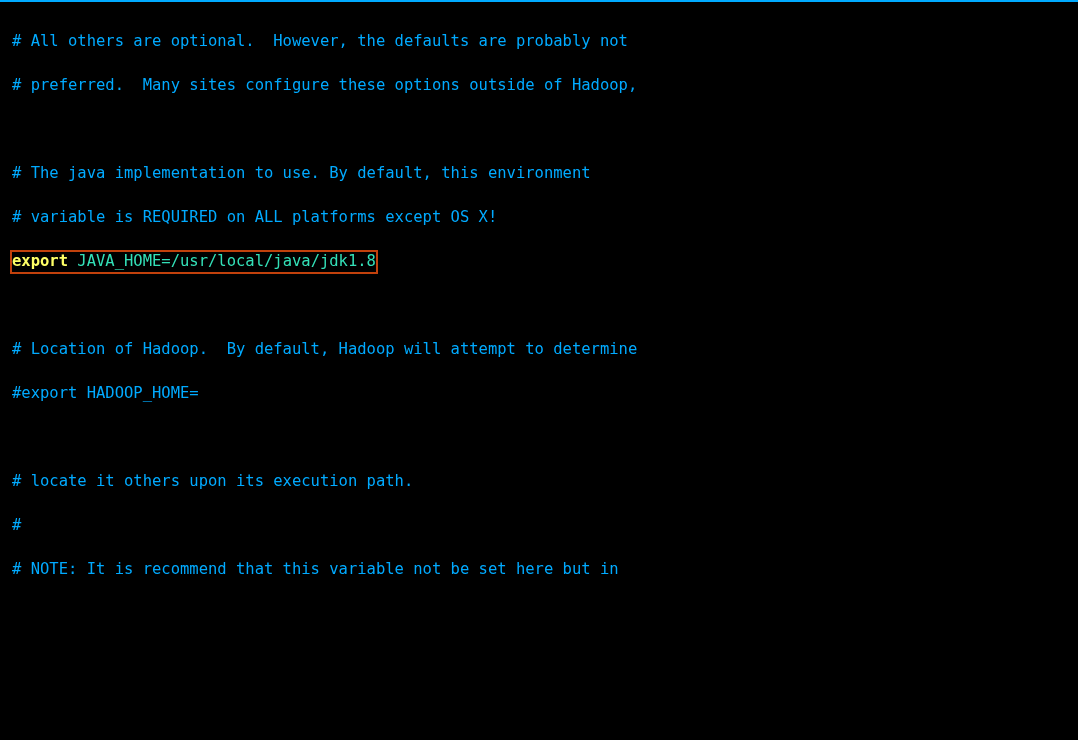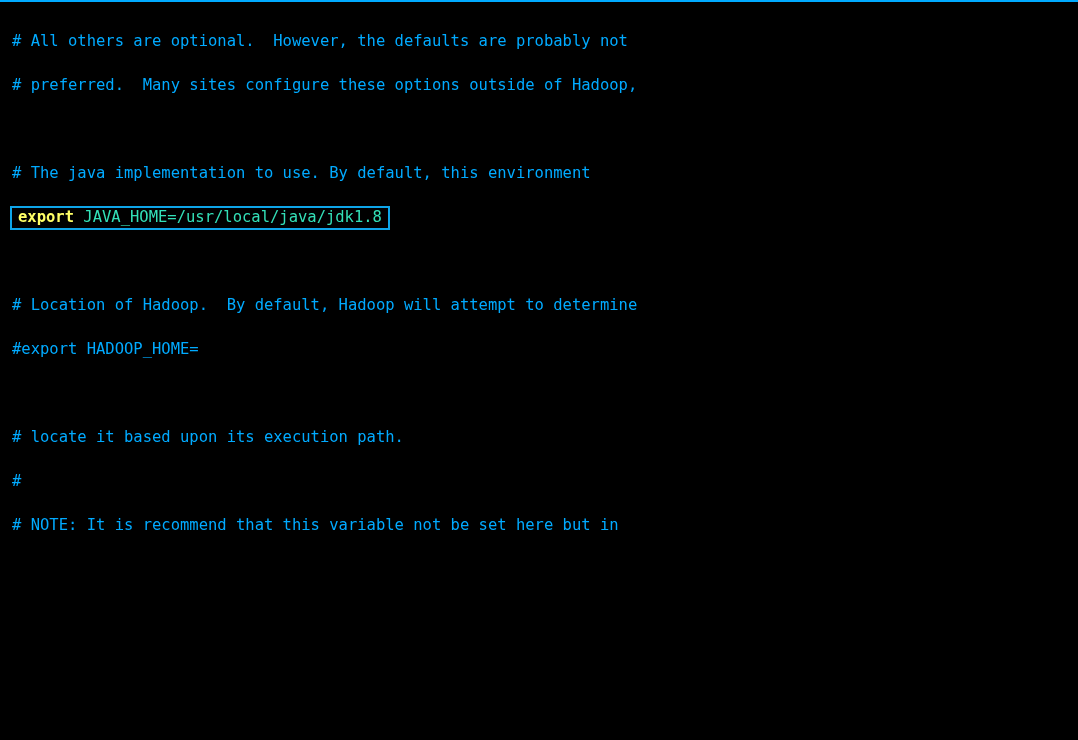--- a/index.html
+++ b/index.html
@@ -20,42 +20,43 @@
     line-height: 22px;
     white-space: pre;
     background: #000;
     border-top: 2px solid #00aaff;
   }
   .line { display: block; height: 22px; }
   .keyword { color: #ffff66; font-weight: bold; }
   .val     { color: #33e0b8; }
   .hl {
     display: inline-block;
-    border: 2px solid #0ea5e9;
-    padding: 0 6px;
+    border: 2px solid #c2410c;
+    padding: 0 0;
     margin-left: -2px;
     line-height: 19px;
     height: 20px;
     box-sizing: content-box;
   }
 </style>
 </head>
 <body>
 
 <div class="terminal">
 <span class="line"># All others are optional.  However, the defaults are probably not</span>
 <span class="line"># preferred.  Many sites configure these options outside of Hadoop,</span>
 <span class="line"></span>
 <span class="line"># The java implementation to use. By default, this environment</span>
+<span class="line"># variable is REQUIRED on ALL platforms except OS X!</span>
 <span class="line"><span class="hl"><span class="keyword">export</span><span class="val"> JAVA_HOME=/usr/local/java/jdk1.8</span></span></span>
 <span class="line"></span>
 <span class="line"># Location of Hadoop.  By default, Hadoop will attempt to determine</span>
 <span class="line">#export HADOOP_HOME=</span>
 <span class="line"></span>
-<span class="line"># locate it based upon its execution path.</span>
+<span class="line"># locate it others upon its execution path.</span>
 <span class="line">#</span>
 <span class="line"># NOTE: It is recommend that this variable not be set here but in</span>
 
 
 
 
 
 
 
 

